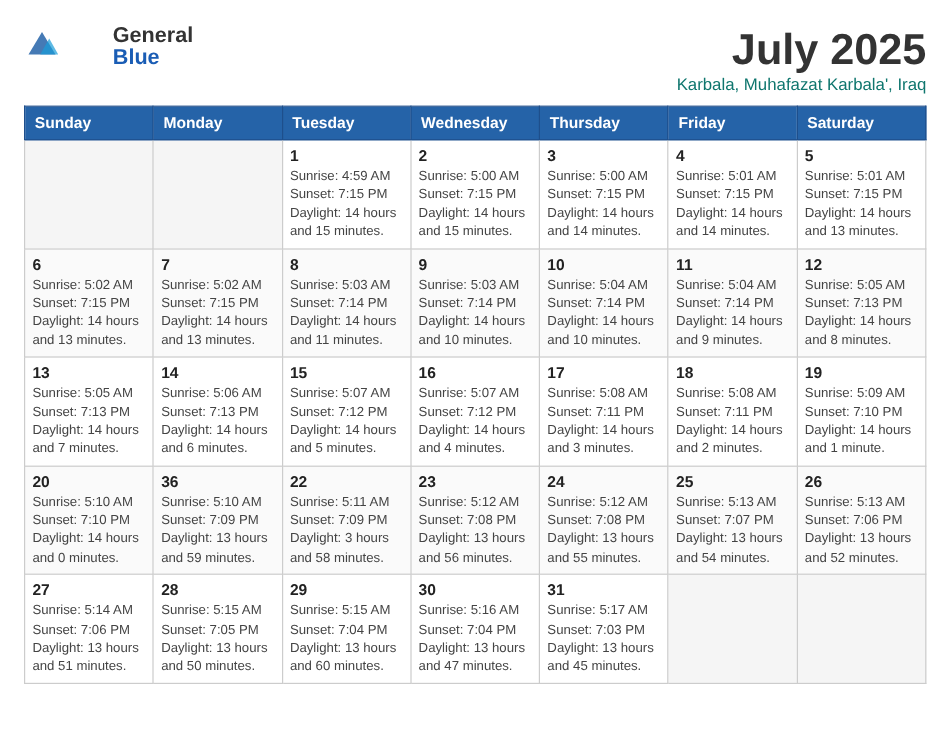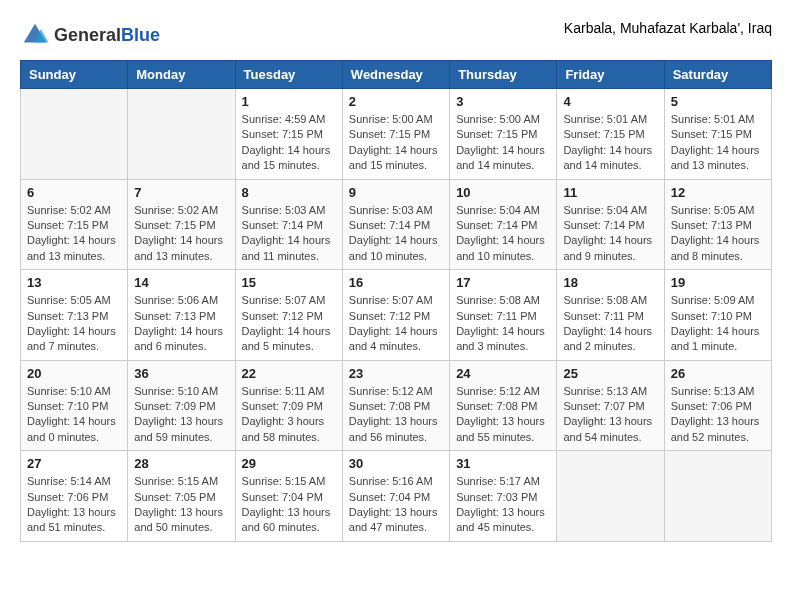--- a/index.html
+++ b/index.html
@@ -16,21 +16,23 @@
       align-items: flex-start;
       margin-bottom: 10px;
     }
     .logo {
       display: flex;
       align-items: center;
       gap: 4px;
     }
     .logo-text {
       display: flex;
+      flex-direction: column;
       line-height: 1;
+      margin-left: 40px;
     }
     .logo-general {
       font-size: 18px;
       font-weight: bold;
       color: #333;
     }
     .logo-blue {
       font-size: 18px;
       font-weight: bold;
       color: #1a5db5;
@@ -42,21 +44,21 @@
     .title-block {
       text-align: right;
     }
     .month-year {
       font-size: 36px;
       font-weight: bold;
       color: #333;
     }
     .location {
       font-size: 14px;
-      color: #000000;
+      color: #0f766e;
       padding-left: 35px;
     }
     .calendar {
       width: 100%;
       border-collapse: collapse;
       border: 1px solid #ccc;
     }
     .calendar th {
       background-color: #2563a8;
       color: #fff;
@@ -101,20 +103,21 @@
     <svg class="logo-icon" viewBox="0 0 40 40" xmlns="http://www.w3.org/2000/svg">
       <polygon points="20,5 35,30 5,30" fill="#2563a8" opacity="0.85"></polygon>
       <polygon points="28,12 38,30 18,30" fill="#1a9cd8" opacity="0.7"></polygon>
     </svg>
     <div class="logo-text">
       <span class="logo-general">General</span>
       <span class="logo-blue">Blue</span>
     </div>
   </div>
   <div class="title-block">
+    <div class="month-year">July 2025</div>
     <div class="location">Karbala, Muhafazat Karbala', Iraq</div>
   </div>
 </div>
 
 <table class="calendar">
   <thead>
     <tr>
     <th>Sunday</th>
         <th>Monday</th>
         <th>Tuesday</th>

